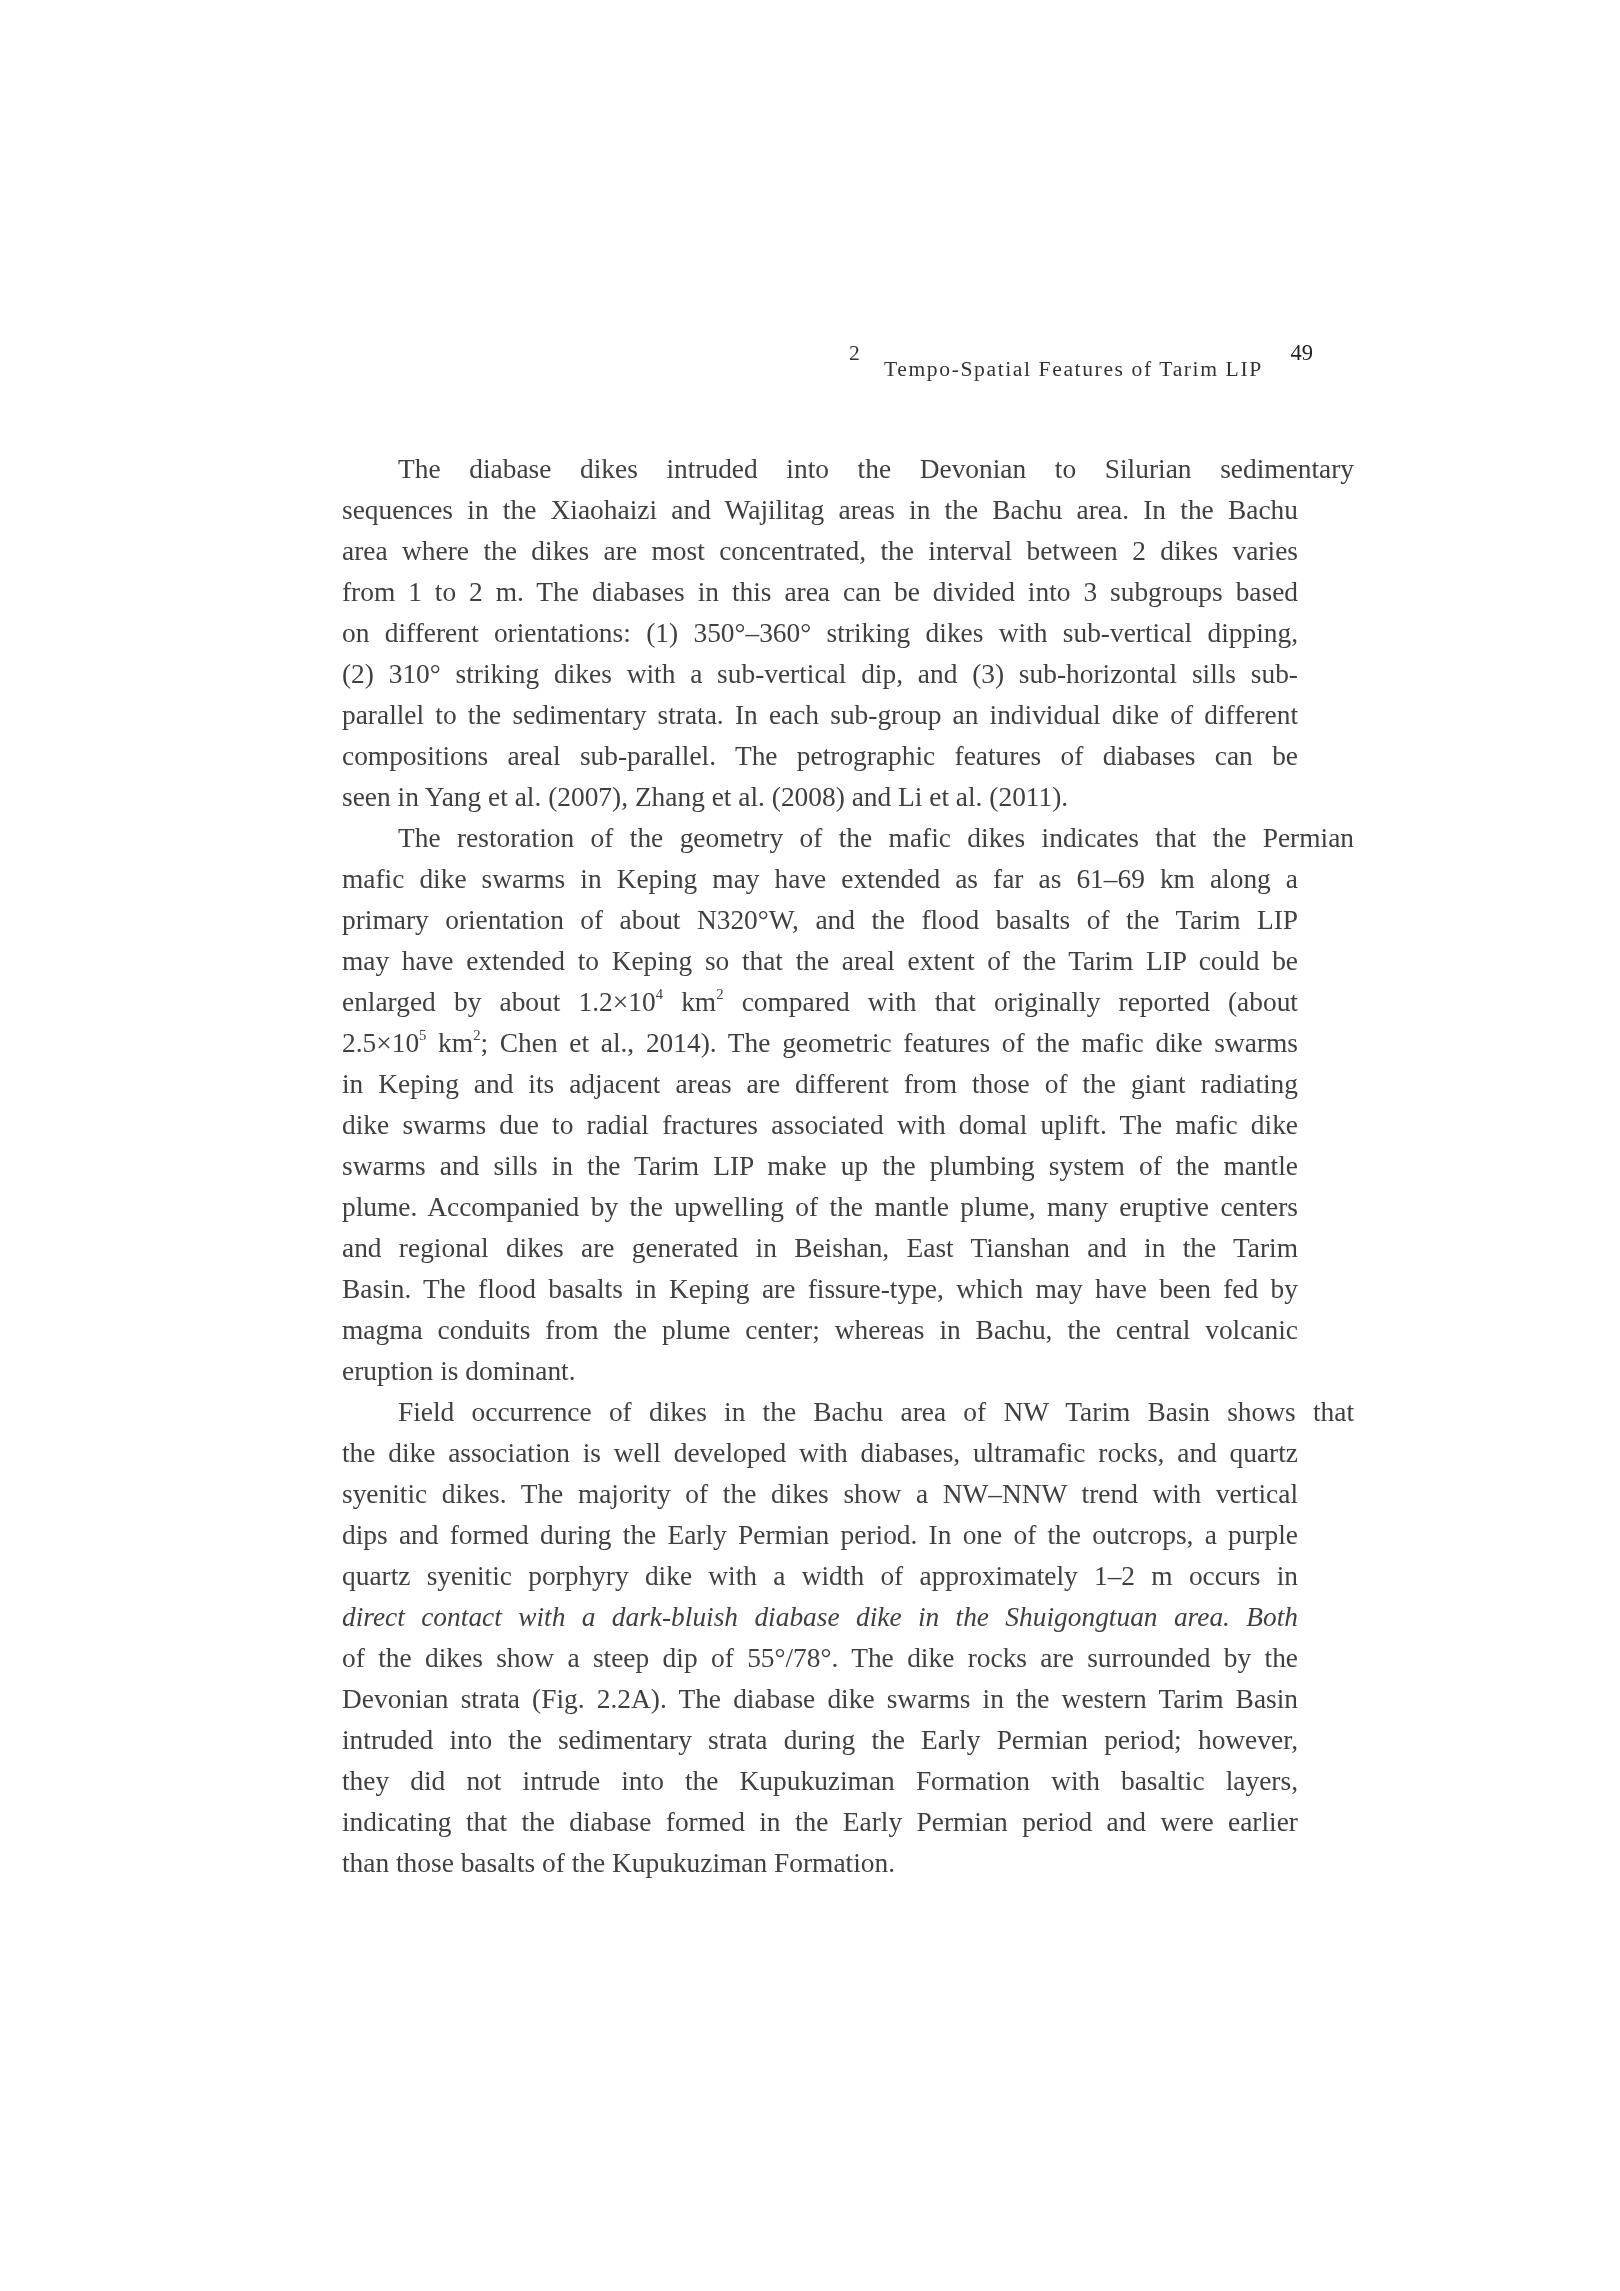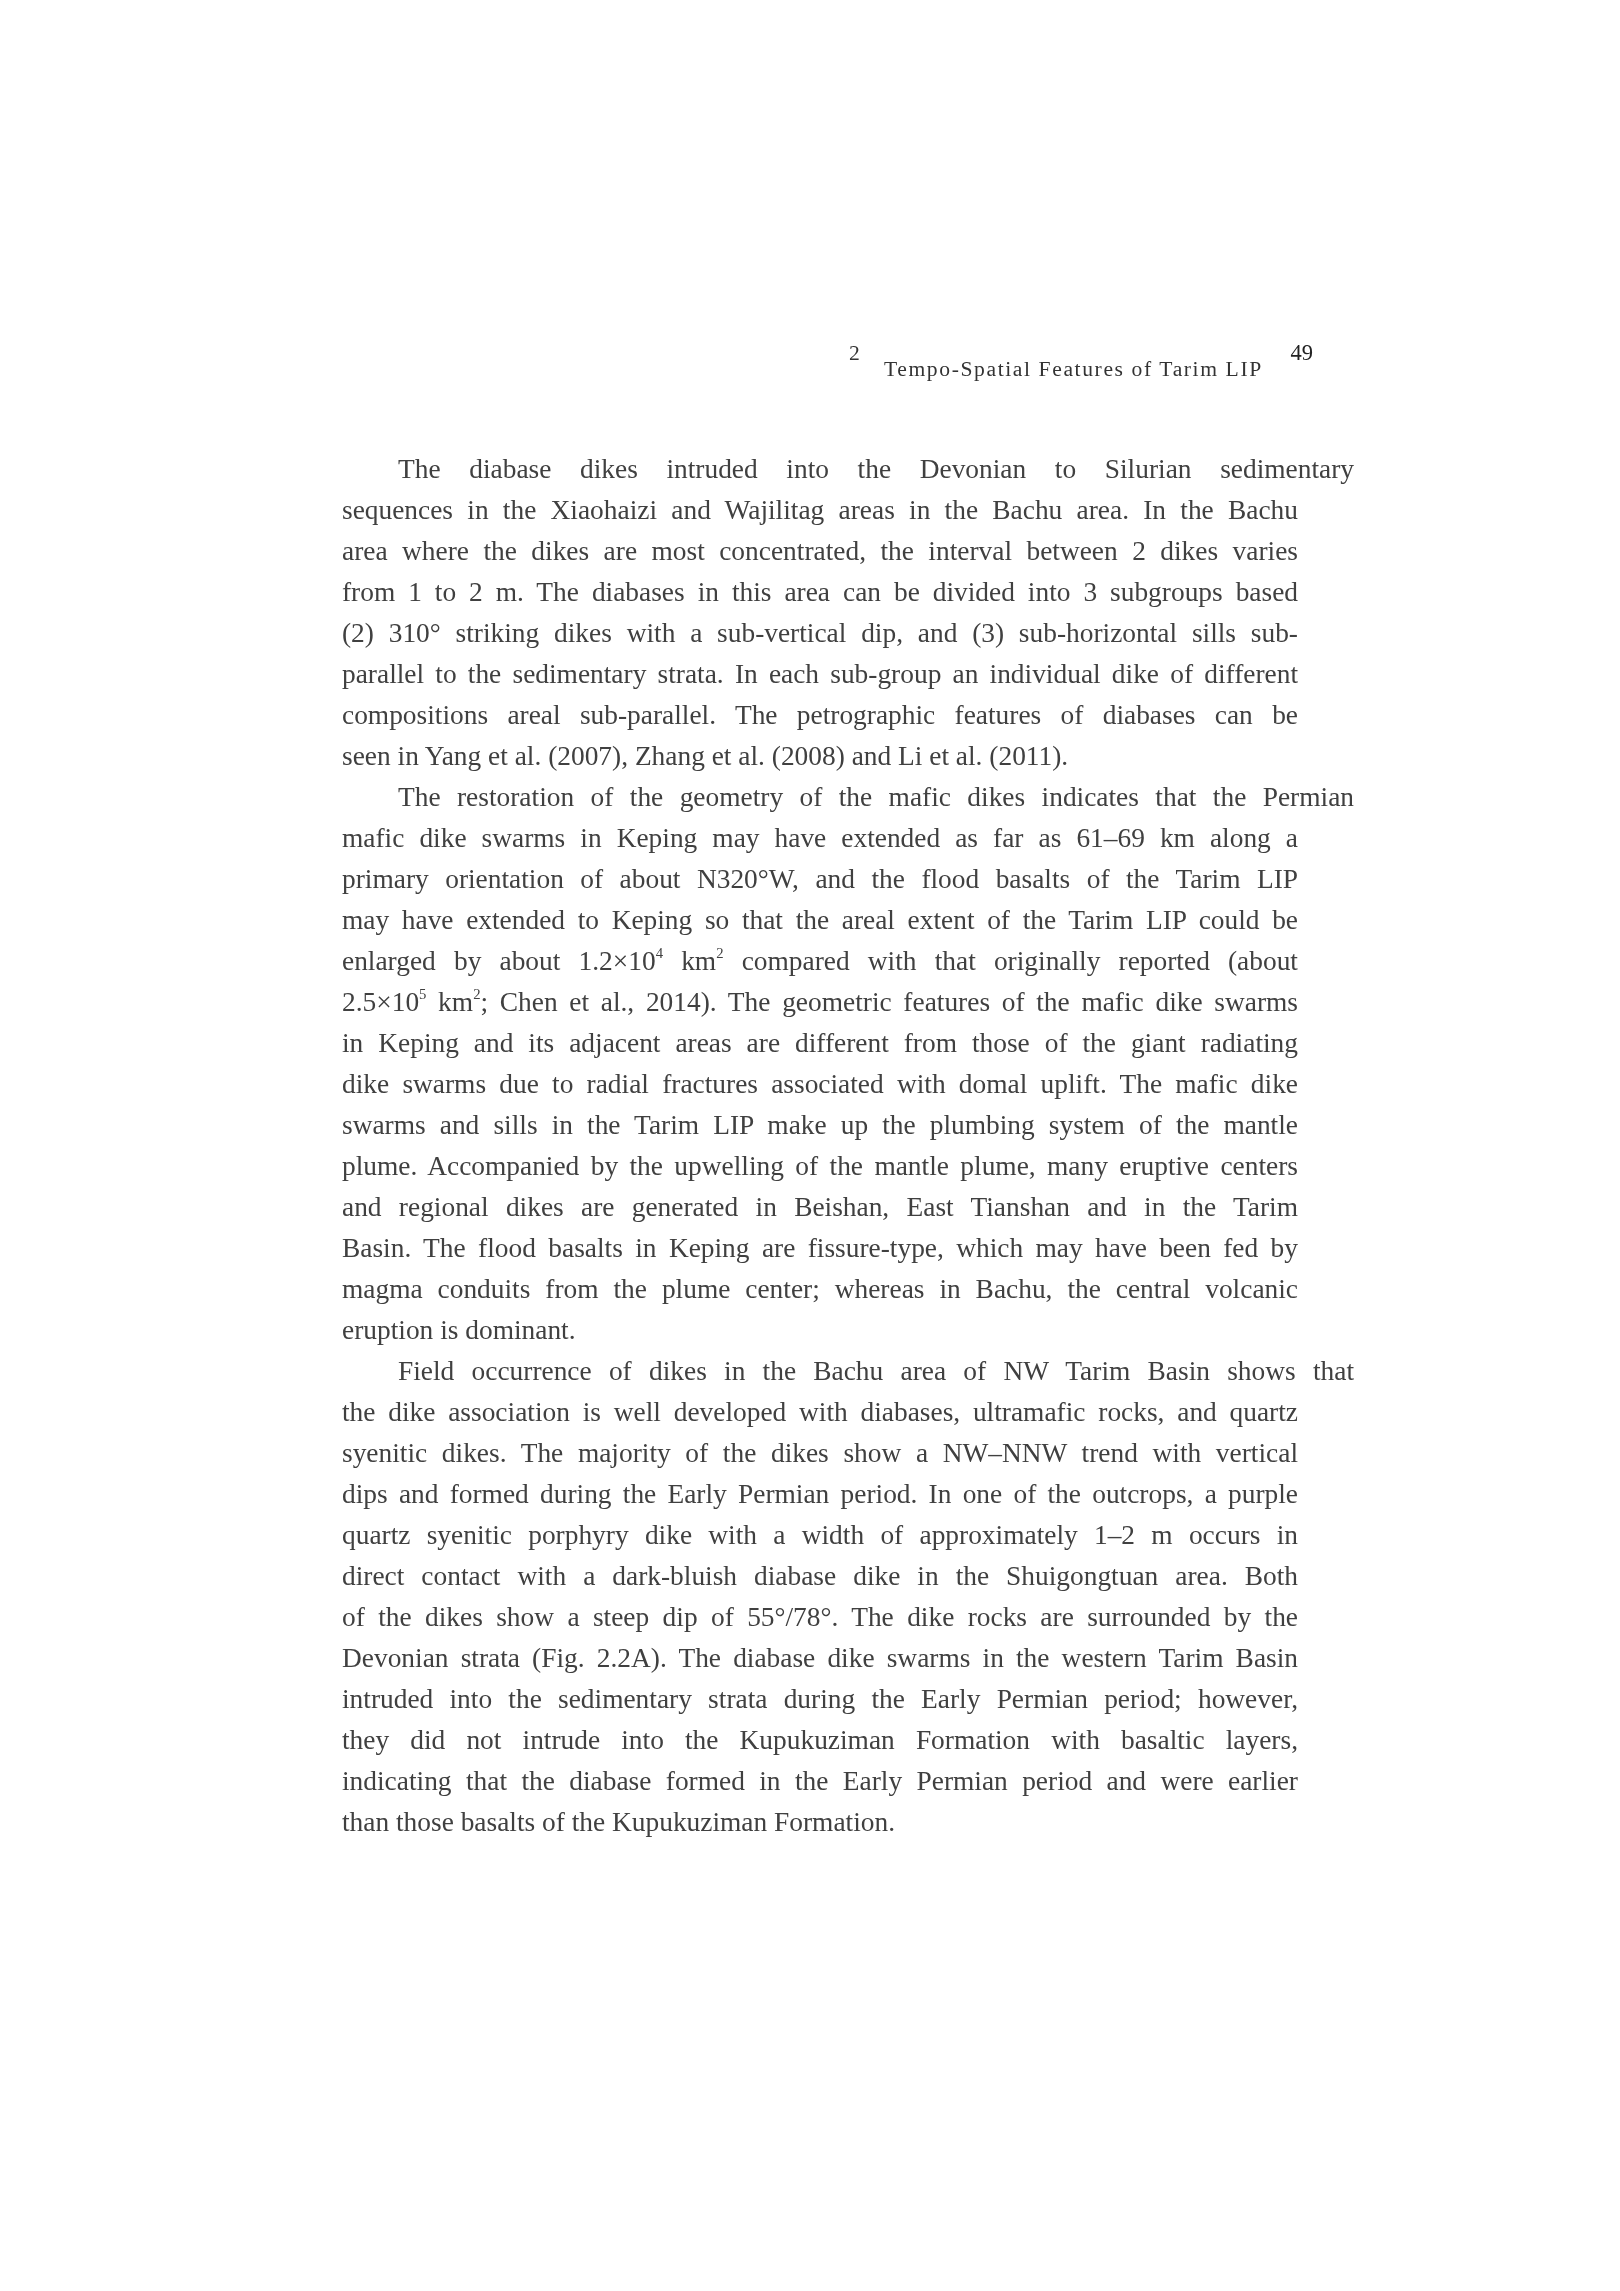--- a/index.html
+++ b/index.html
@@ -38,20 +38,21 @@
     <span class="title">Tempo-Spatial Features of Tarim LIP</span>
     <span class="pnum">49</span>
   </div>
 
   <div class="body-text" id="body-text">
       <div>
         <span class="line indent" style="text-align-last: justify; display: block; width: 956px;">The diabase dikes intruded into the Devonian to Silurian sedimentary</span>
         <span class="line" style="text-align-last: justify; display: block; width: 956px;">sequences in the Xiaohaizi and Wajilitag areas in the Bachu area. In the Bachu</span>
         <span class="line" style="text-align-last: justify; display: block; width: 956px;">area where the dikes are most concentrated, the interval between 2 dikes varies</span>
         <span class="line" style="text-align-last: justify; display: block; width: 956px;">from 1 to 2 m. The diabases in this area can be divided into 3 subgroups based</span>
+        <span class="line" style="text-align-last: justify; display: block; width: 956px;">on different orientations: (1) 350°–360° striking dikes with sub-vertical dipping,</span>
         <span class="line" style="text-align-last: justify; display: block; width: 956px;">(2) 310° striking dikes with a sub-vertical dip, and (3) sub-horizontal sills sub-</span>
         <span class="line" style="text-align-last: justify; display: block; width: 956px;">parallel to the sedimentary strata. In each sub-group an individual dike of different</span>
         <span class="line" style="text-align-last: justify; display: block; width: 956px;">compositions areal sub-parallel. The petrographic features of diabases can be</span>
         <span class="line last" style="text-align-last: left; display: block; width: 727px;">seen in Yang et al. (2007), Zhang et al. (2008) and Li et al. (2011).</span>
       </div>
       <div>
         <span class="line indent" style="text-align-last: justify; display: block; width: 956px;">The restoration of the geometry of the mafic dikes indicates that the Permian</span>
         <span class="line" style="text-align-last: justify; display: block; width: 956px;">mafic dike swarms in Keping may have extended as far as 61–69 km along a</span>
         <span class="line" style="text-align-last: justify; display: block; width: 956px;">primary orientation of about N320°W, and the flood basalts of the Tarim LIP</span>
         <span class="line" style="text-align-last: justify; display: block; width: 956px;">may have extended to Keping so that the areal extent of the Tarim LIP could be</span>
@@ -65,21 +66,21 @@
         <span class="line" style="text-align-last: justify; display: block; width: 956px;">Basin. The flood basalts in Keping are fissure-type, which may have been fed by</span>
         <span class="line" style="text-align-last: justify; display: block; width: 956px;">magma conduits from the plume center; whereas in Bachu, the central volcanic</span>
         <span class="line last" style="text-align-last: left; display: block; width: 234px;">eruption is dominant.</span>
       </div>
       <div>
         <span class="line indent" style="text-align-last: justify; display: block; width: 956px;">Field occurrence of dikes in the Bachu area of NW Tarim Basin shows that</span>
         <span class="line" style="text-align-last: justify; display: block; width: 956px;">the dike association is well developed with diabases, ultramafic rocks, and quartz</span>
         <span class="line" style="text-align-last: justify; display: block; width: 956px;">syenitic dikes. The majority of the dikes show a NW–NNW trend with vertical</span>
         <span class="line" style="text-align-last: justify; display: block; width: 956px;">dips and formed during the Early Permian period. In one of the outcrops, a purple</span>
         <span class="line" style="text-align-last: justify; display: block; width: 956px;">quartz syenitic porphyry dike with a width of approximately 1–2 m occurs in</span>
-        <span class="line" style="text-align-last: justify; display: block; width: 956px;">direct contact with a dark-bluish diabase dike in the Shuigongtuan area. Both</span>
+        <span class="line" style="text-align-last: justify; display: block; width: 956px; font-style: italic;">direct contact with a dark-bluish diabase dike in the Shuigongtuan area. Both</span>
         <span class="line" style="text-align-last: justify; display: block; width: 956px;">of the dikes show a steep dip of 55°/78°. The dike rocks are surrounded by the</span>
         <span class="line" style="text-align-last: justify; display: block; width: 956px;">Devonian strata (Fig. 2.2A). The diabase dike swarms in the western Tarim Basin</span>
         <span class="line" style="text-align-last: justify; display: block; width: 956px;">intruded into the sedimentary strata during the Early Permian period; however,</span>
         <span class="line" style="text-align-last: justify; display: block; width: 956px;">they did not intrude into the Kupukuziman Formation with basaltic layers,</span>
         <span class="line" style="text-align-last: justify; display: block; width: 956px;">indicating that the diabase formed in the Early Permian period and were earlier</span>
         <span class="line last" style="text-align-last: left; display: block; width: 554px;">than those basalts of the Kupukuziman Formation.</span>
       </div>
     </div>
 </div>
 

